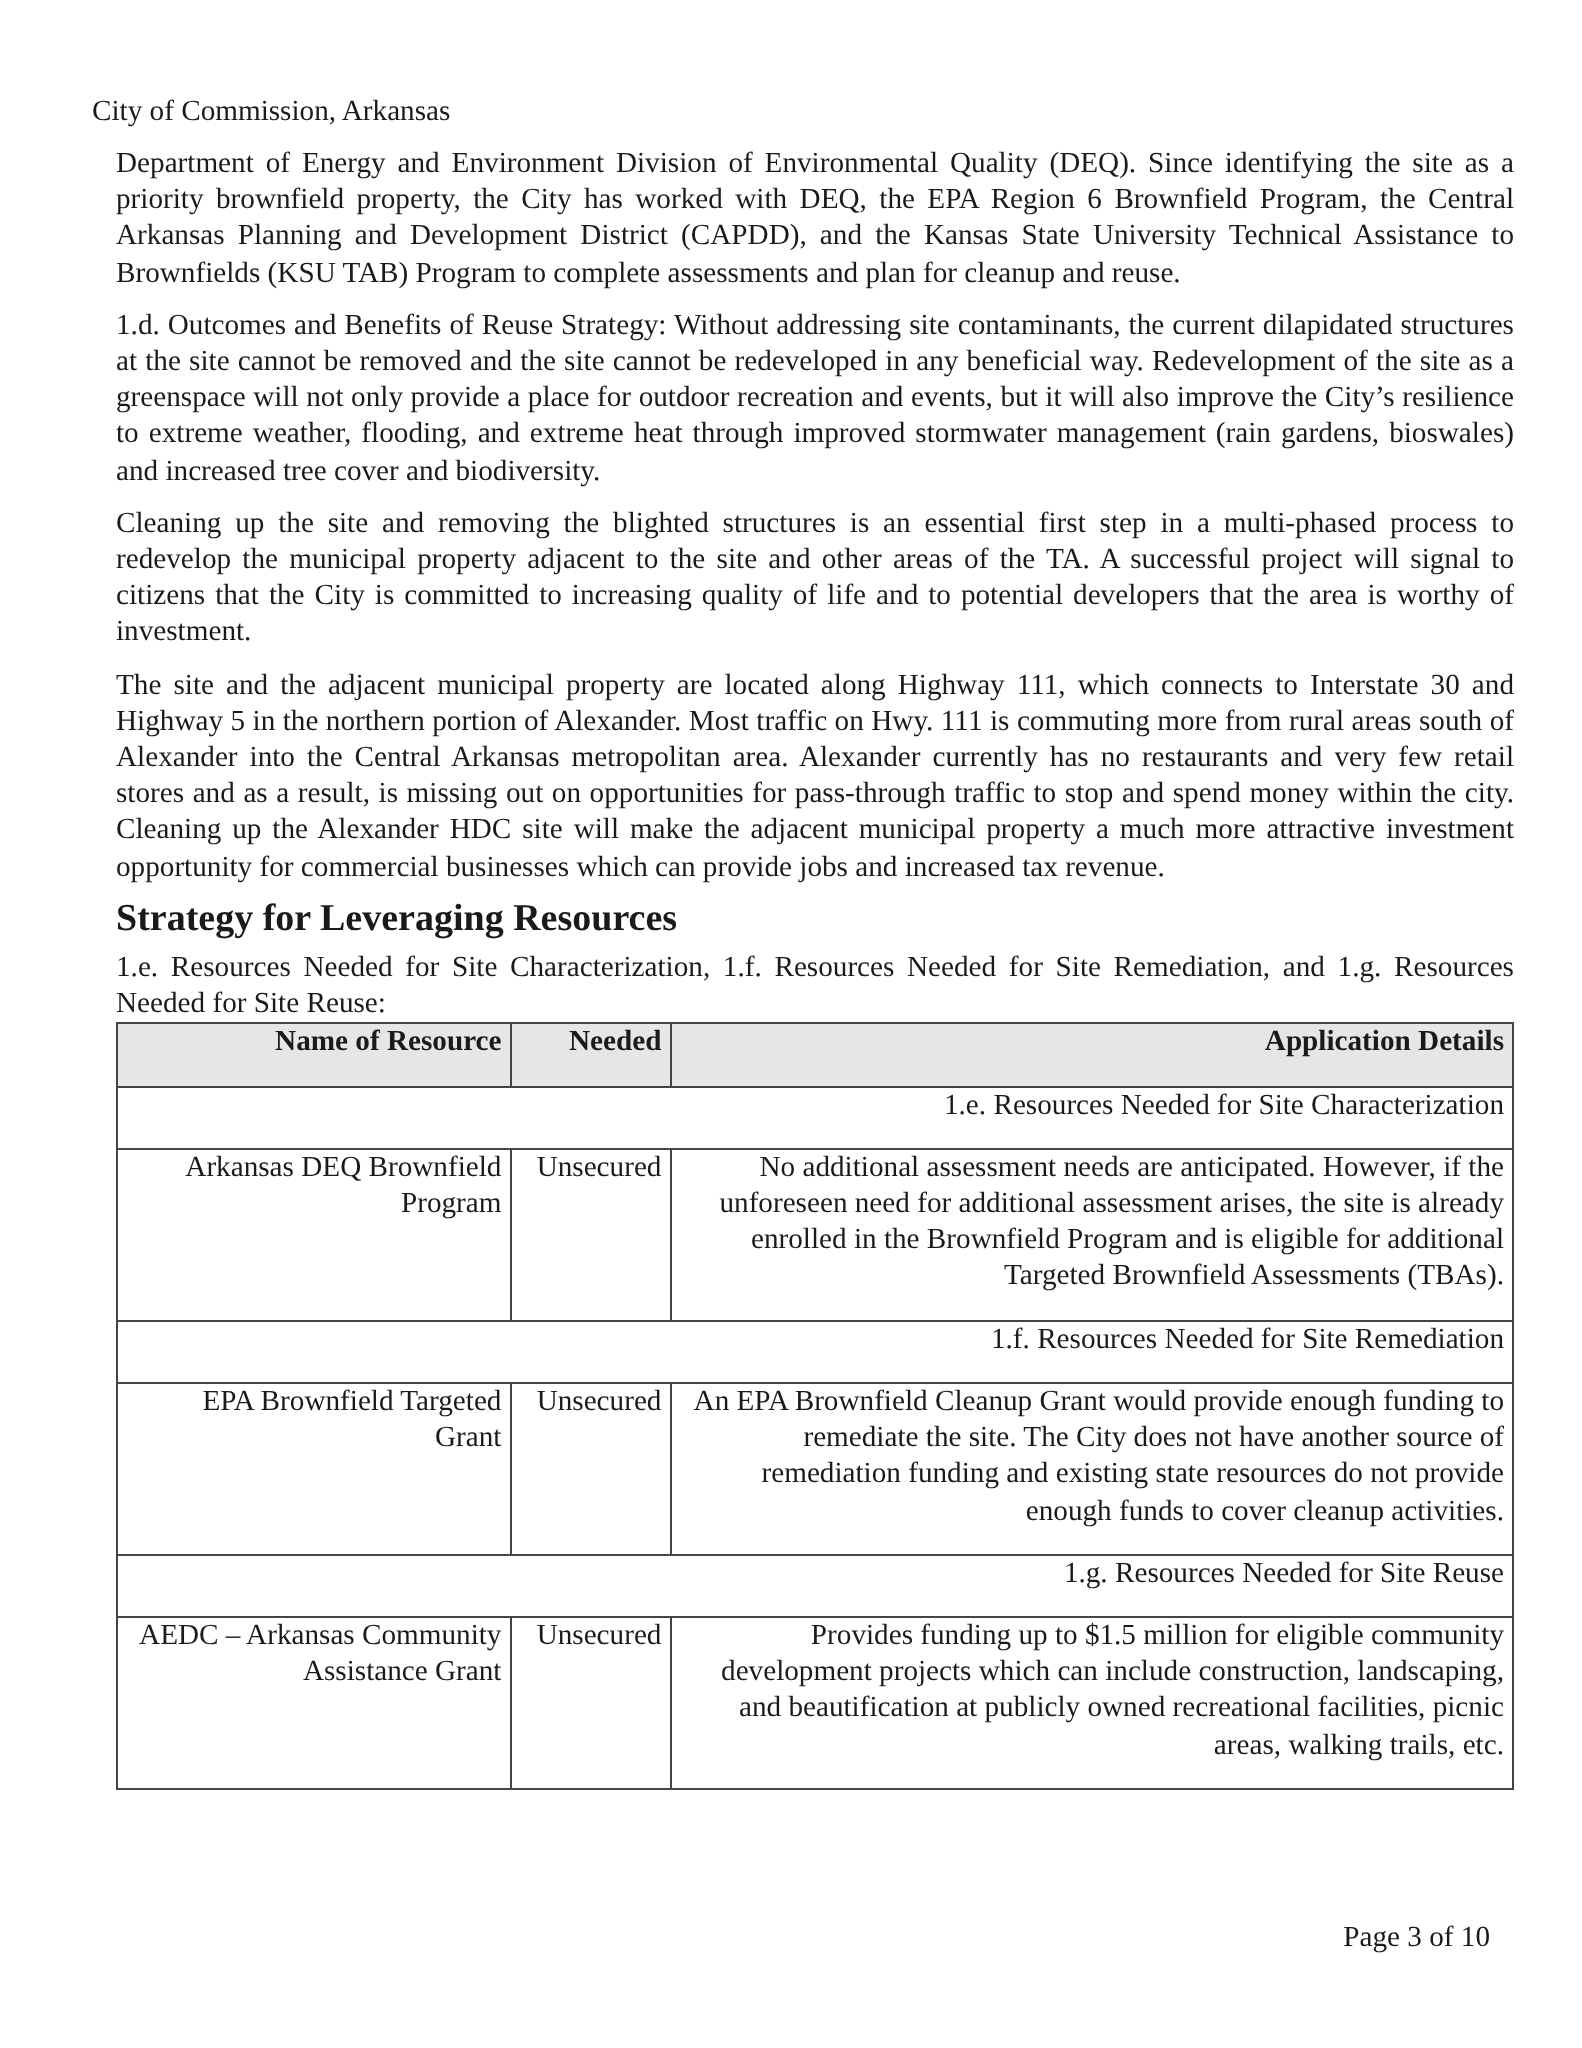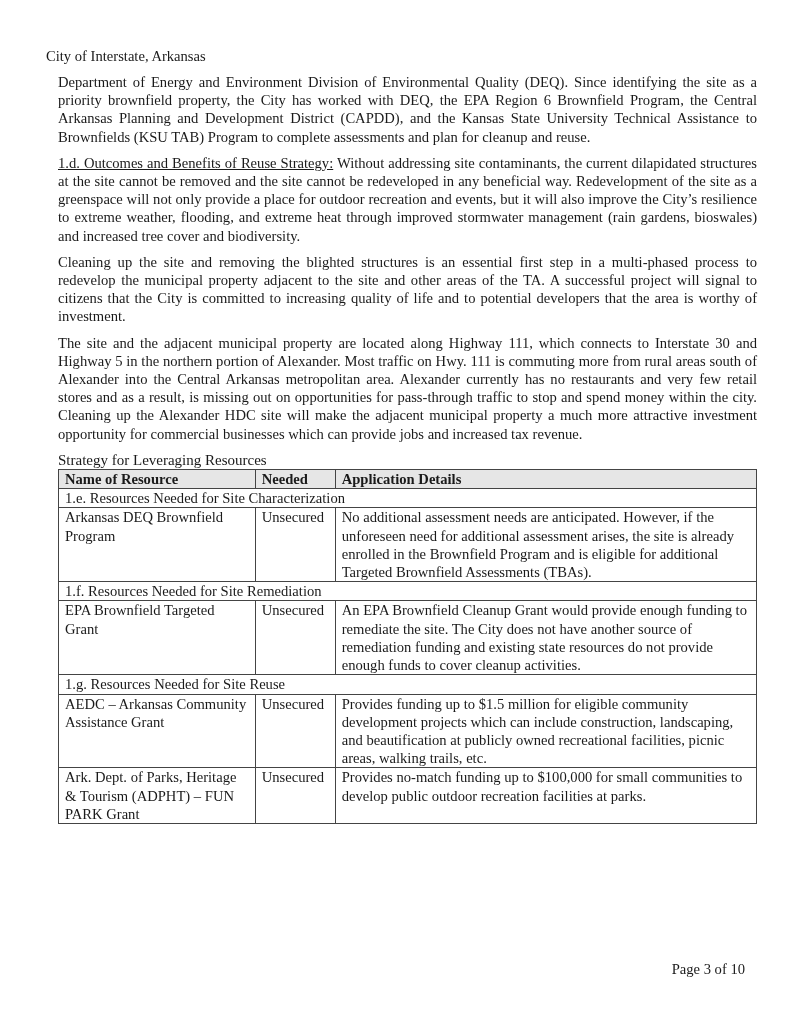--- a/index.html
+++ b/index.html
@@ -8,58 +8,59 @@
     font-family: "Liberation Serif", serif; color: #1a1a1a;
     font-size: 14.6px; line-height: 18.2px;
   }
   .header {
     position: absolute; left: 46px; top: 47px; width: 699px;
     display: flex; justify-content: space-between;
   }
   .content { position: absolute; left: 58px; top: 73px; width: 699px; }
   p { margin: 0 0 8px 0; text-align: justify; }
   .tight { margin-bottom: 0; }
-  .u { text-decoration: underline; }
-  h3 { font-size: 15px; font-weight: normal; margin: 0; line-height: 18.2px; }
+  .u { }
+  h3 { font-size: 19px; font-weight: bold; margin: 0; line-height: 18.2px; }
   .ref-line { margin: 6px 0 0 0; text-align: justify; }
   table {
     border-collapse: collapse; width: 699px; margin-top: 0;
     font-size: 14.6px; line-height: 18.2px;
   }
   th, td {
-    border: 1px solid #444; vertical-align: top; text-align: left;
-    padding: 0 4px 0 6px;
+    border: 1px solid #444; vertical-align: top; text-align: right;
+    padding: 0 4px 12px 6px;
   }
   th { background: #e6e6e6; font-weight: bold; }
   col.c1 { width: 197px; }
   col.c2 { width: 80px; }
   col.c3 { width: 422px; }
   td.section { padding-left: 6px; }
   .footer {
     position: absolute; right: 46px; top: 960px; text-align: right;
   }
 </style>
 </head>
 <body>
 
 <div class="header">
-  <span>City of Interstate, Arkansas</span>
+  <span>City of Commission, Arkansas</span>
 </div>
 
 <div class="content">
   <p>Department of Energy and Environment Division of Environmental Quality (DEQ). Since identifying the site as a priority brownfield property, the City has worked with DEQ, the EPA Region 6 Brownfield Program, the Central Arkansas Planning and Development District (CAPDD), and the Kansas State University Technical Assistance to Brownfields (KSU TAB) Program to complete assessments and plan for cleanup and reuse.</p>
 
   <p><span class="u">1.d. Outcomes and Benefits of Reuse Strategy:</span><span> Without addressing site contaminants, the current dilapidated structures at the site cannot be removed and the site cannot be redeveloped in any beneficial way. Redevelopment of the site as a greenspace will not only provide a place for outdoor recreation and events, but it will also improve the City’s resilience to extreme weather, flooding, and extreme heat through improved stormwater management (rain gardens, bioswales) and increased tree cover and biodiversity.</span></p>
 
   <p>Cleaning up the site and removing the blighted structures is an essential first step in a multi-phased process to redevelop the municipal property adjacent to the site and other areas of the TA. A successful project will signal to citizens that the City is committed to increasing quality of life and to potential developers that the area is worthy of investment.</p>
 
   <p>The site and the adjacent municipal property are located along Highway 111, which connects to Interstate 30 and Highway 5 in the northern portion of Alexander. Most traffic on Hwy. 111 is commuting more from rural areas south of Alexander into the Central Arkansas metropolitan area. Alexander currently has no restaurants and very few retail stores and as a result, is missing out on opportunities for pass-through traffic to stop and spend money within the city. Cleaning up the Alexander HDC site will make the adjacent municipal property a much more attractive investment opportunity for commercial businesses which can provide jobs and increased tax revenue.</p>
 
   <h3>Strategy for Leveraging Resources</h3>
 
+  <p class="ref-line tight"><span class="u">1.e. Resources Needed for Site Characterization</span><span>, </span><span class="u">1.f. Resources Needed for Site Remediation</span><span>, and </span><span class="u">1.g. Resources Needed for Site Reuse</span><span>:</span></p>
 
   <table>
     <colgroup>
         <col class="c1">
         <col class="c2">
         <col class="c3">
       </colgroup>
     <thead>
       <tr>
         <th>Name of Resource</th>
@@ -87,22 +88,17 @@
       </tr>
 
       <tr>
         <td colspan="3" class="section">1.g. Resources Needed for Site Reuse</td>
       </tr>
       <tr>
         <td>AEDC – Arkansas Community Assistance Grant</td>
         <td>Unsecured</td>
         <td>Provides funding up to $1.5 million for eligible community development projects which can include construction, landscaping, and beautification at publicly owned recreational facilities, picnic areas, walking trails, etc.</td>
       </tr>
-      <tr>
-        <td>Ark. Dept. of Parks, Heritage &amp; Tourism (ADPHT) – FUN PARK Grant</td>
-        <td>Unsecured</td>
-        <td>Provides no-match funding up to $100,000 for small communities to develop public outdoor recreation facilities at parks.</td>
-      </tr>
     </tbody>
   </table>
 </div>
 
 <div class="footer">Page 3 of 10</div>
 
 </body></html>

